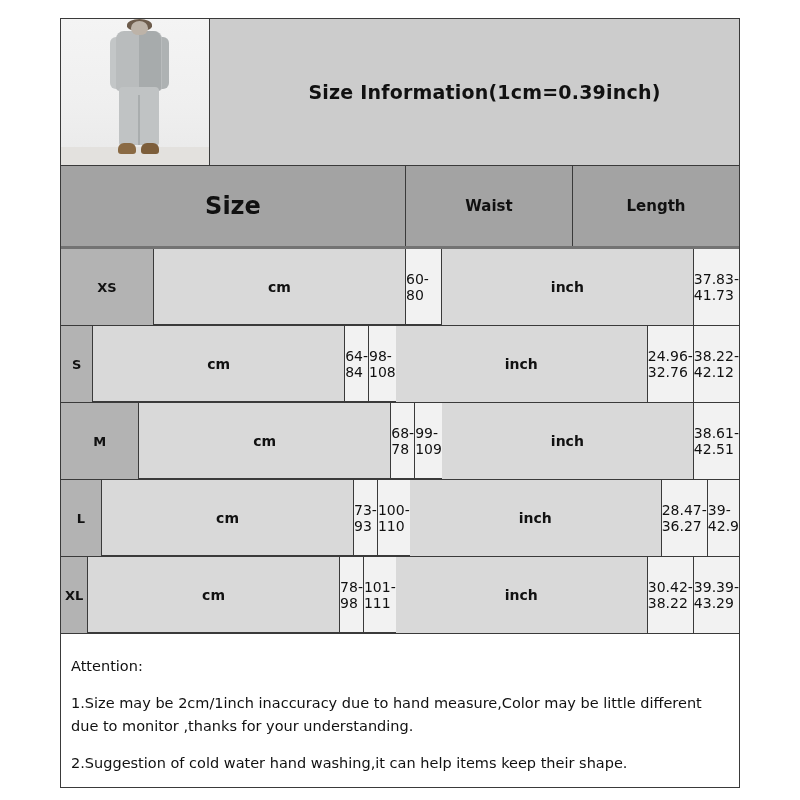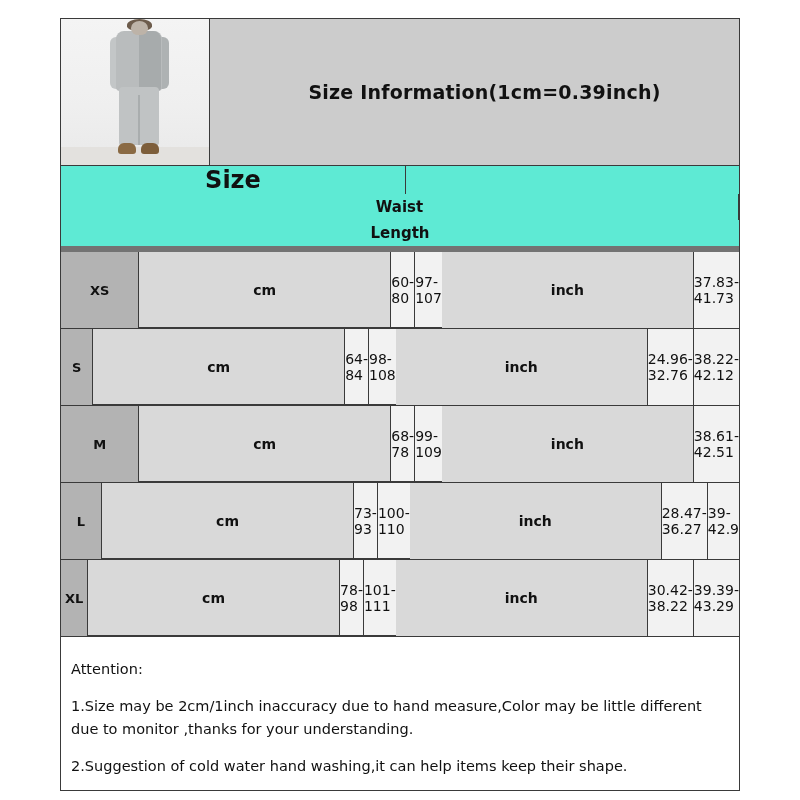--- a/index.html
+++ b/index.html
@@ -135,23 +135,22 @@
   .fig-floor {
     position: absolute;
     left: 0; bottom: 0;
     width: 100%; height: 18px;
     background: #e3e1de;
   }
   
   .colhdr-row {
     display: flex;
     height: 80px;
-    border-bottom: 6px solid #737373;
-    background: #5eead4;
-    flex-direction: column;
+    border-bottom: 3px solid #737373;
+    background: #a3a3a3;
   }
   .colhdr-size {
     width: 344px;
     border-right: 1px solid #3a3a3a;
     display: flex;
     align-items: center;
     justify-content: center;
     font-size: 24px;
     font-weight: bold;
   }
@@ -259,21 +258,20 @@
       <div class="colhdr-waist">Waist</div>
       <div class="colhdr-length">Length</div>
     </div>
 
     <div class="size-block">
       <div class="size-label">XS</div>
       <div class="size-rows">
         <div class="unit-row first">
           <div class="unit-cell">cm</div>
           <div class="val-cell mid">60-80</div>
-          <div class="val-cell">97-107</div>
         </div>
         <div class="unit-row">
           <div class="unit-cell">inch</div>
           <div class="val-cell">37.83-41.73</div>
         </div>
       </div>
     </div>
 
     <div class="size-block">
       <div class="size-label">S</div>

